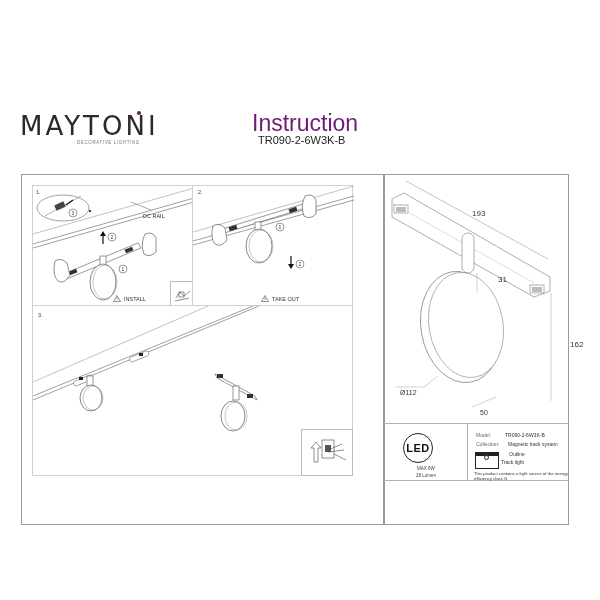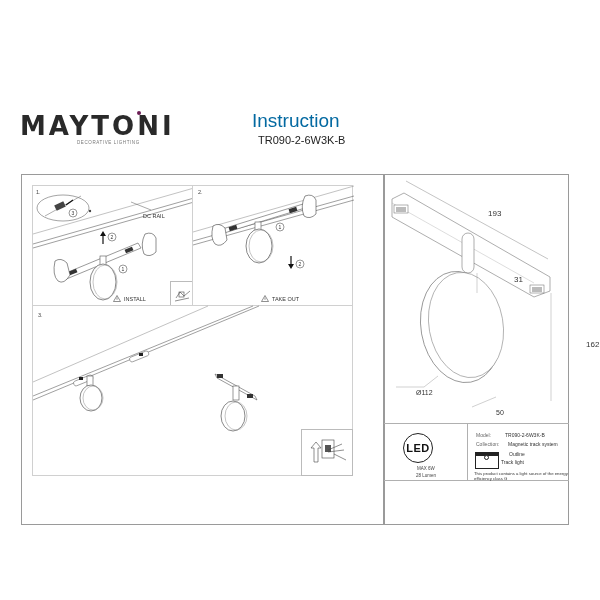--- a/index.html
+++ b/index.html
@@ -2,43 +2,43 @@
 <html><head>
 <meta charset="utf-8">
 <style>
   html, body { margin: 0; padding: 0; background: #ffffff; }
   body { width: 600px; height: 600px; position: relative; overflow: hidden;
          font-family: "Liberation Sans", sans-serif; color: #222; }
   .abs { position: absolute; }
 
   
   .brand { left: 20px; top: 111px; font-size: 26px; letter-spacing: 3px; color: #2a2a2a;
-           font-family: "DejaVu Sans", sans-serif; font-weight: 700; }
+           font-family: "DejaVu Sans", sans-serif; font-weight: 400; }
   .brand-sub { left: 77px; top: 140px; font-size: 4.5px; letter-spacing: 0.6px; color: #777; }
-  .title { left: 252px; top: 110px; font-size: 19px; color: #0369a1; }
+  .title { left: 252px; top: 110px; font-size: 23px; color: #701a75; }
   .model { left: 258px; top: 134px; font-size: 11px; color: #222; }
 
   
   .frame { left: 21px; top: 174px; width: 548px; height: 351px;
            border: 1.5px solid #9a9a9a; box-sizing: border-box; }
   .frame-split { left: 383px; top: 174px; width: 1.5px; height: 351px; background: #9a9a9a; }
 
   
   .panel { border: 1px solid #d0d0d0; box-sizing: border-box; background: #fff; }
   .p1 { left: 32px; top: 185px; width: 161px; height: 121px; }
   .p2 { left: 192px; top: 185px; width: 161px; height: 121px; }
   .p3 { left: 32px; top: 305px; width: 321px; height: 171px; }
   .step-num { font-size: 5.5px; color: #444; }
   .label-sm { font-size: 5.5px; color: #333; }
   .warn { font-size: 5.5px; color: #333; display: flex; align-items: center; gap: 3px; }
   .thumb { border: 1px solid #bbb; box-sizing: border-box; background: #fff; }
 
   
   .dim-area { left: 384px; top: 175px; width: 185px; height: 248px; }
-  .dim-label { font-size: 8px; color: #333; margin-left: 16px; }
+  .dim-label { font-size: 8px; color: #333; }
   .hline { left: 384px; top: 423px; width: 185px; height: 1px; background: #b0b0b0; }
   .vline { left: 467px; top: 423px; width: 1px; height: 57px; background: #b0b0b0; }
   .hline2 { left: 384px; top: 480px; width: 185px; height: 1px; background: #b0b0b0; }
 
   .led-circle { left: 403px; top: 433px; width: 30px; height: 30px; border: 1.5px solid #222;
                 border-radius: 50%; box-sizing: border-box; display: flex; align-items: center;
                 justify-content: center; font-weight: 700; font-size: 11px; letter-spacing: 0.5px; color: #111; }
   .led-text { font-size: 4.5px; color: #444; width: 84px; text-align: center; }
 
   .info { font-size: 5px; color: #333; }

